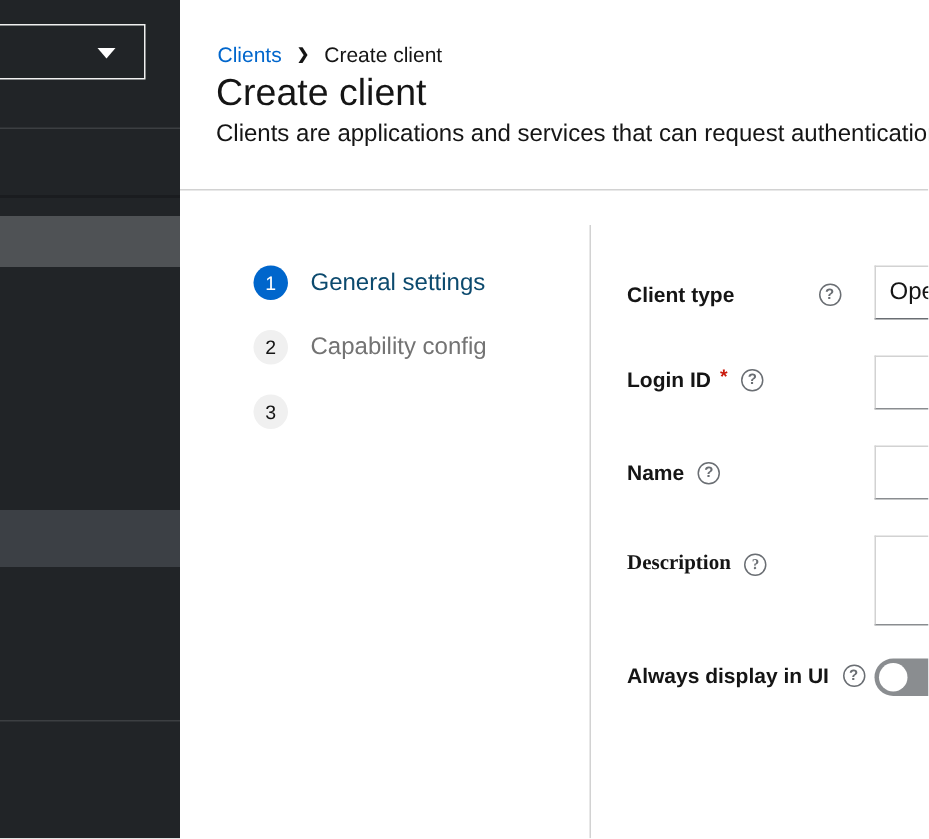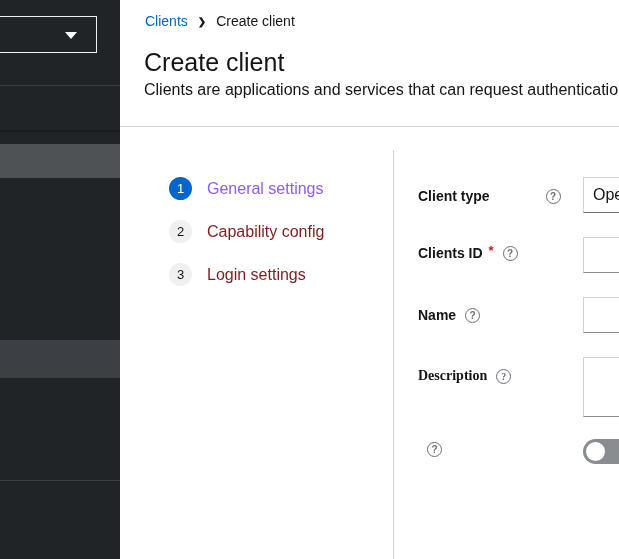--- a/index.html
+++ b/index.html
@@ -22,41 +22,41 @@
   }
   .sb-line { position:absolute; left:0; width:120px; height:1px; background:#3c3f42; }
   .sb-line.l1 { top:85px; }
   .sb-line.l2 { top:480px; }
   .sb-line.l-dark { top:130px; height:2px; background:#1a1c1f; }
   .sb-row { position:absolute; left:0; width:120px; cursor:pointer; }
   .sb-row.selected { top:144px; height:34px; background:#4f5255; }
   .sb-row.hovered  { top:340px; height:38px; background:#3c4045; }
 
   
-  .breadcrumb { position:absolute; left:145px; top:13px; display:flex; align-items:center; font-size:14px; }
+  .breadcrumb { position:absolute; left:145px; top:28px; display:flex; align-items:center; font-size:14px; }
   .breadcrumb a { color:#0066cc; text-decoration:none; cursor:pointer; }
   .breadcrumb .sep { margin:0 10px; font-size:10px; font-weight:bold; color:#151515; }
   .page-title { position:absolute; left:144px; top:48px; font-size:25px; font-weight:400; color:#151515; }
   .page-desc {
     position:absolute; left:144px; top:81px; width:475px; font-size:16px; color:#151515;
     white-space:nowrap; overflow:hidden;
   }
   .divider-h { position:absolute; left:120px; top:126px; width:499px; height:1px; background:#d2d2d2; }
 
   
   .divider-v { position:absolute; left:393px; top:150px; width:1px; height:409px; background:#d2d2d2; }
   .steps { position:absolute; left:169px; top:177px; list-style:none; }
   .step { display:flex; align-items:center; height:23px; margin-bottom:20px; cursor:pointer; }
   .step-circle {
     width:23px; height:23px; border-radius:50%; background:#f0f0f0; color:#151515;
     display:flex; align-items:center; justify-content:center; font-size:13px; flex:0 0 23px;
   }
-  .step-label { margin-left:15px; font-size:16px; color:#7f1d1d; white-space:nowrap; }
+  .step-label { margin-left:15px; font-size:16px; color:#737373; white-space:nowrap; }
   .step.current .step-circle { background:#0066cc; color:#ffffff; }
-  .step.current .step-label { color:#8b5cf6; }
+  .step.current .step-label { color:#0c4a6e; }
 
   
   .flabel {
     position:absolute; left:418px; display:flex; align-items:center; white-space:nowrap;
     font-size:14px; font-weight:bold; color:#151515;
   }
   .req { margin-left:6px; color:#c9190b; font-size:13px; position:relative; top:-3px; font-weight:bold; }
   .help-icon {
     margin-left:9px; width:15px; height:15px; border:1px solid #6a6e73; border-radius:50%;
     display:inline-flex; align-items:center; justify-content:center;
@@ -114,53 +114,53 @@
     <li class="step current">
       <span class="step-circle">1</span>
       <span class="step-label">General settings</span>
     </li>
     <li class="step">
       <span class="step-circle">2</span>
       <span class="step-label">Capability config</span>
     </li>
     <li class="step">
       <span class="step-circle">3</span>
-      <span class="step-label">Login settings</span>
     </li>
   </ol>
   <div class="divider-v"></div>
 
   <form>
 
     <div class="flabel lab-client-type">
       <span>Client type</span>
       <span class="help-icon">?</span>
     </div>
     <div class="ctrl select">OpenID Connect</div>
 
     <div class="flabel lab-client-id">
-      <span>Clients ID</span>
+      <span>Login ID</span>
       <span class="req">*</span>
       <span class="help-icon">?</span>
     </div>
     <input class="ctrl ti1" type="text" value="" style="">
 
     <div class="flabel lab-name">
       <span>Name</span>
       <span class="help-icon">?</span>
     </div>
     <input class="ctrl ti2" type="text" value="" style="">
 
     <div class="flabel lab-description">
       <span>Description</span>
       <span class="help-icon">?</span>
     </div>
     <textarea class="ctrl ta" style=""></textarea>
 
     <div class="flabel lab-always">
+      <span>Always display in UI</span>
       <span class="help-icon">?</span>
     </div>
     <div class="toggle">
       <span class="knob"></span>
     </div>
 
   </form>
 </div>
 
 </body></html>

